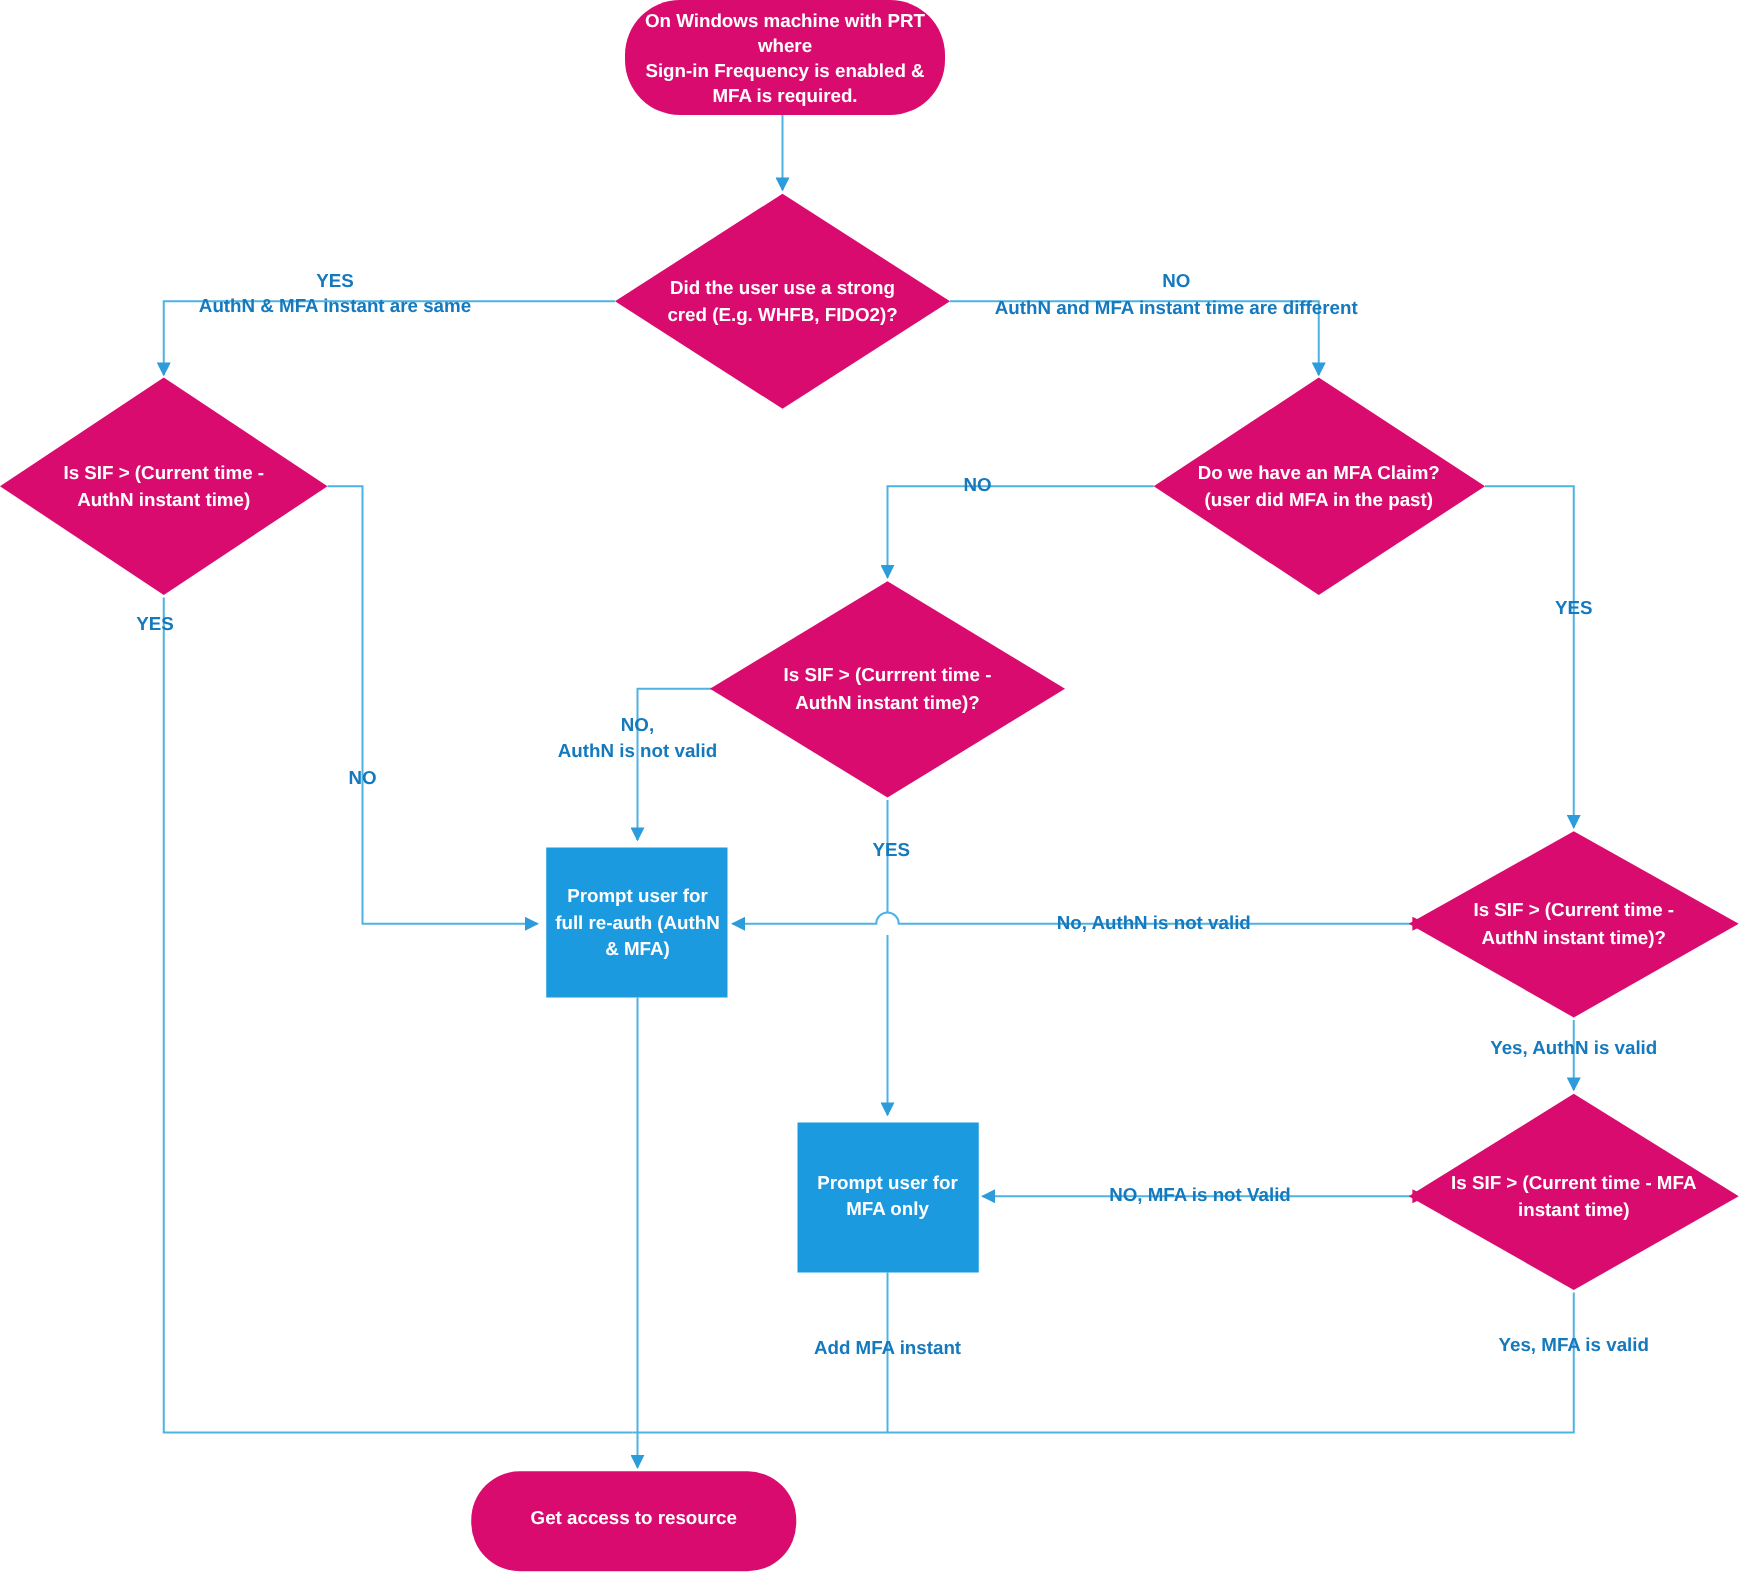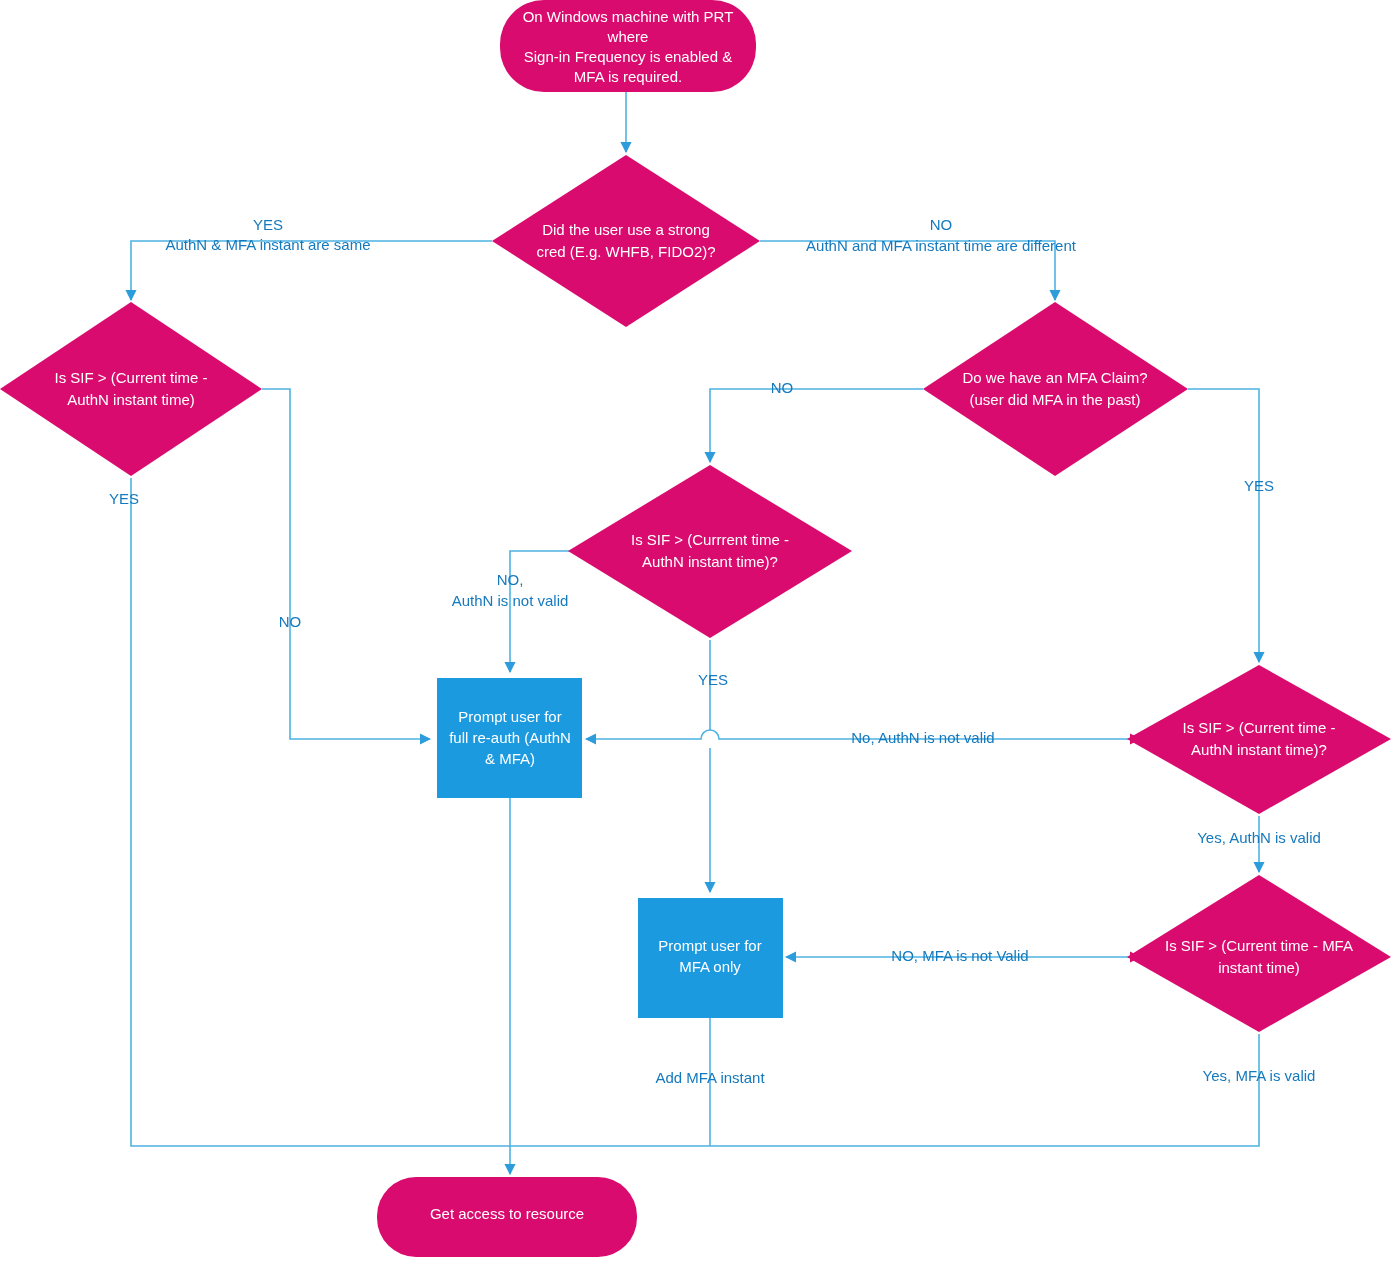--- a/index.html
+++ b/index.html
@@ -10,20 +10,21 @@
   body {
     width: 1391px;
     height: 1264px;
     font-family: "Liberation Sans", sans-serif;
     overflow: hidden;
   }
   #flowchart-root {
     position: relative;
     width: 1289px;
     height: 1264px;
+    font-weight: bold;
   }
   svg#diagram {
     display: block;
     width: 1391px;
     height: 1264px;
   }
   .node-shape-terminator,
   .node-shape-decision,
   .node-shape-process {
     stroke: none;

